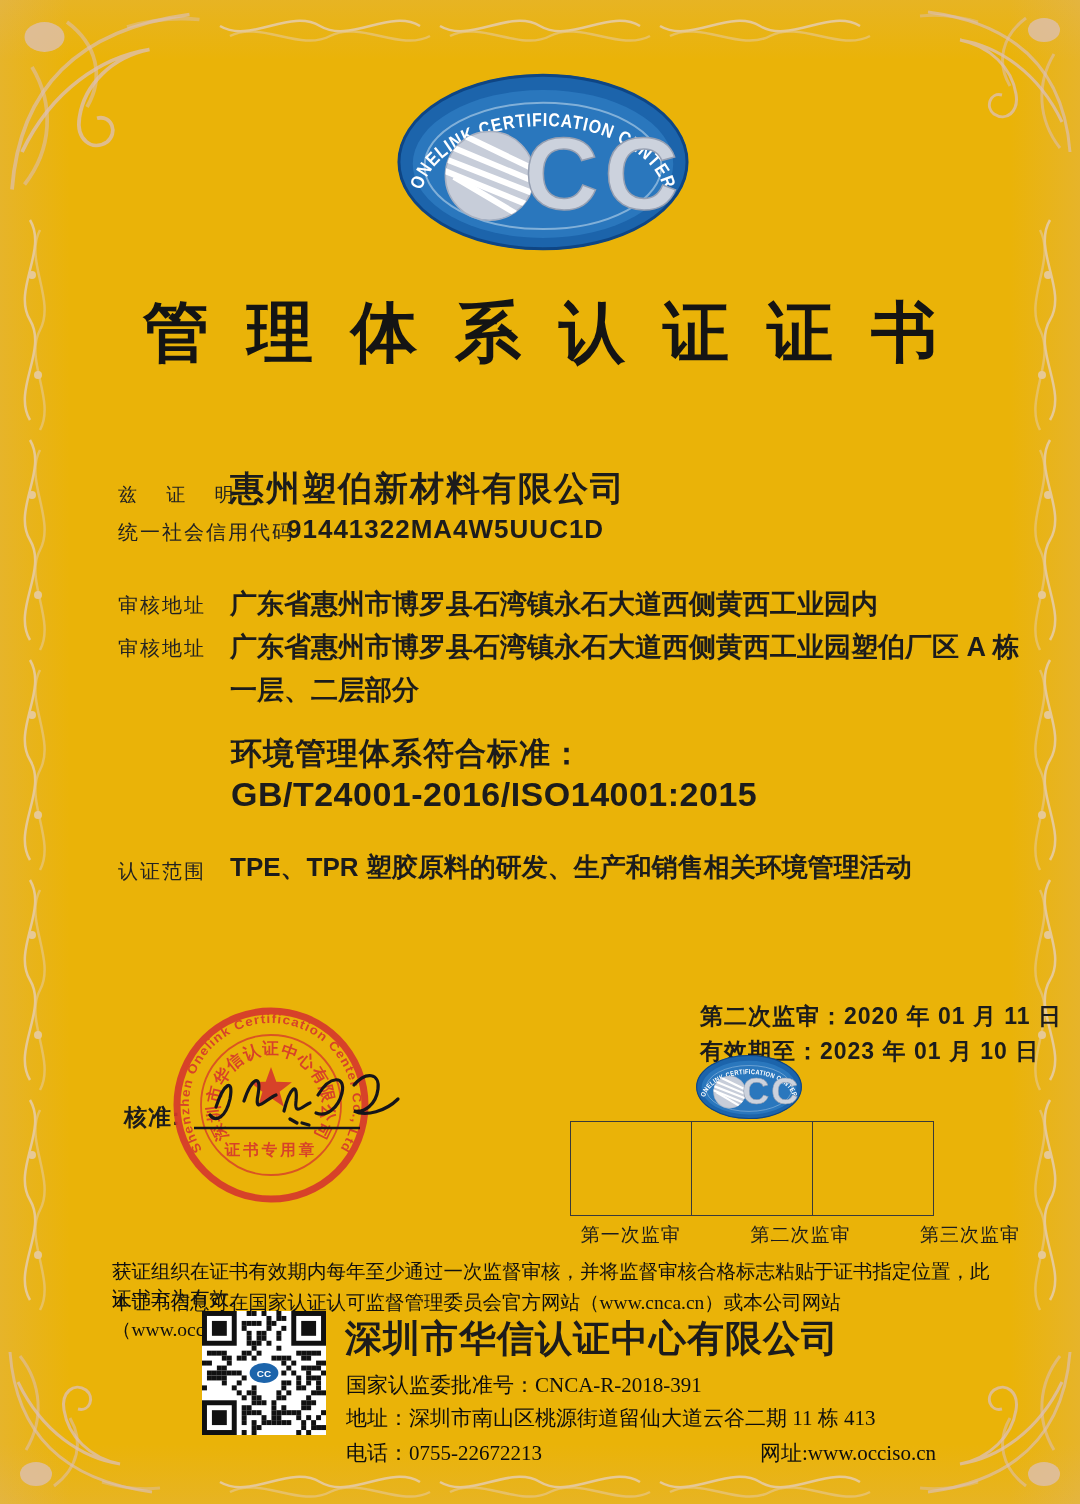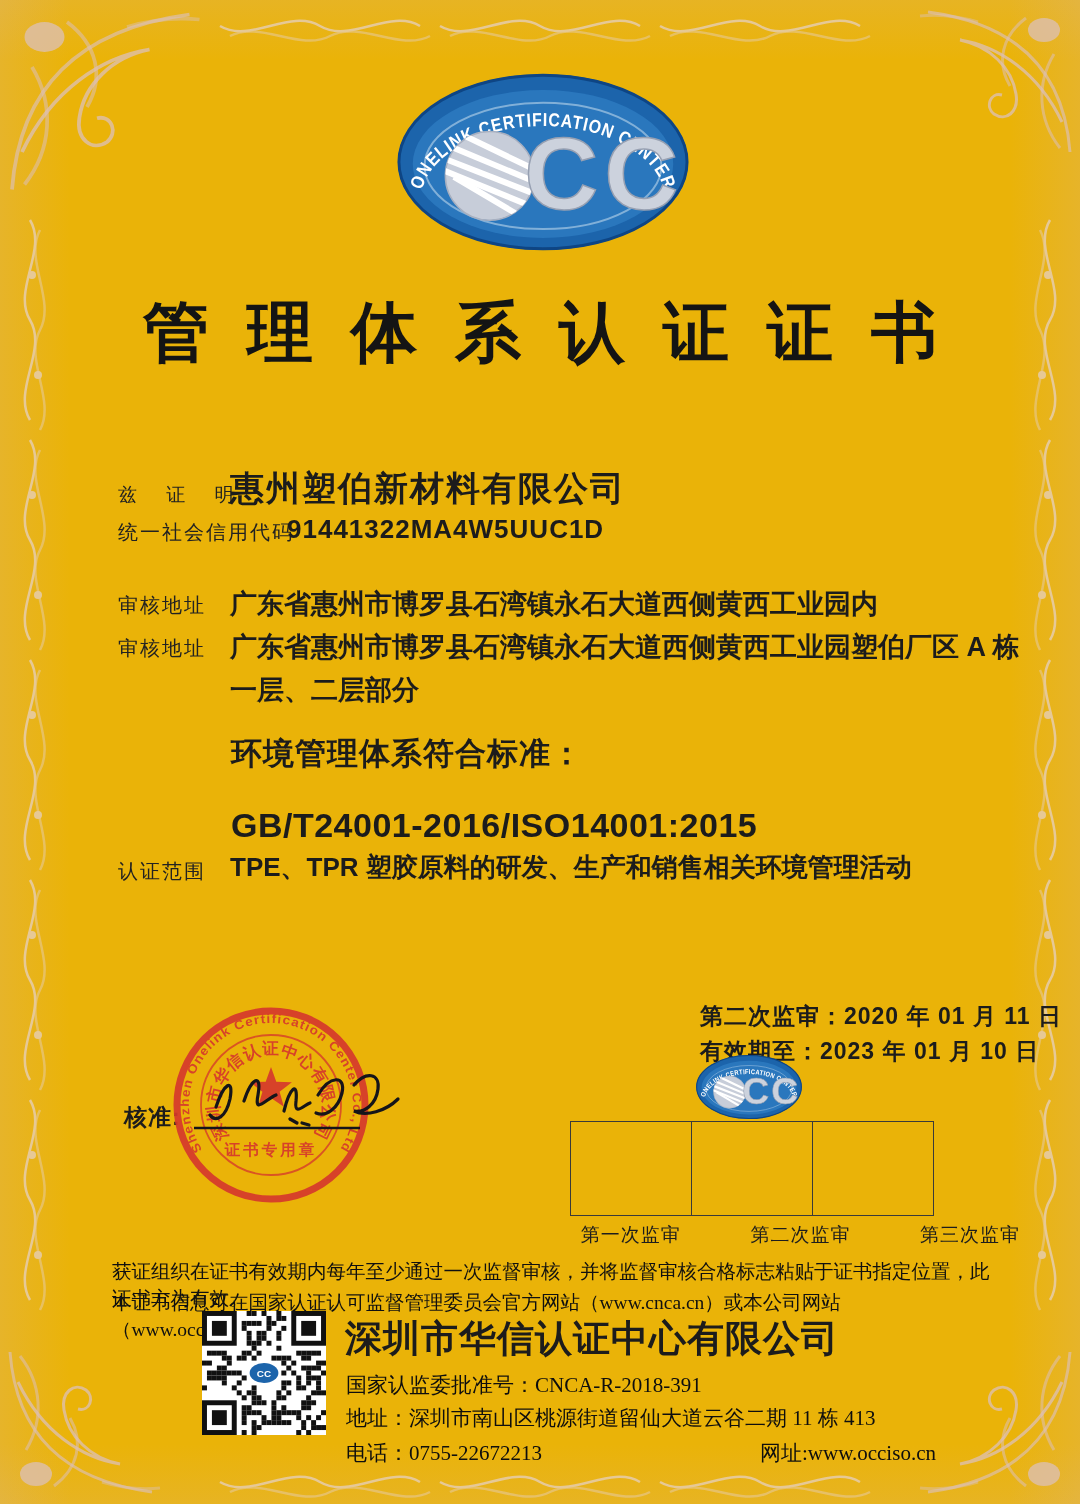--- a/index.html
+++ b/index.html
@@ -29,21 +29,21 @@
   .certify-lbl{left:118px;top:482px;letter-spacing:12px;font-size:19px;}
   .company{left:230px;top:466px;font-size:34px;font-weight:700;letter-spacing:2px;}
   .credit-lbl{left:118px;top:519px;}
   .credit-val{left:287px;top:514px;font-size:26px;font-weight:700;letter-spacing:1px;}
   .reg-lbl{left:118px;top:592px;}
   .reg-val{left:230px;top:586px;font-size:27px;font-weight:700;}
   .audit-lbl{left:118px;top:635px;}
   .audit-val{left:230px;top:629px;font-size:27px;font-weight:700;}
   .audit-val2{left:230px;top:672px;font-size:27px;font-weight:700;}
   .std-intro{left:231px;top:733px;font-size:31px;font-weight:700;letter-spacing:1px;}
-  .std-code{left:231px;top:806px;font-size:34px;font-weight:700;letter-spacing:.5px;}
+  .std-code{left:231px;top:775px;font-size:34px;font-weight:700;letter-spacing:.5px;}
   .scope-lbl{left:118px;top:858px;}
   .scope-val{left:230px;top:850px;font-size:26px;font-weight:700;}
   .dateline{left:700px;white-space:nowrap;font-size:23px;font-weight:700;letter-spacing:1px;}
   .issue{top:1001px;}
   .expiry{top:1036px;}
   .audit-table{left:570px;top:1121px;display:flex;}
   .audit-cell{width:120px;height:93px;border:1.6px solid #3a3a3a;background:transparent;}
   .audit-cell + .audit-cell{border-left:none;}
   .audit-labels{left:570px;top:1222px;display:flex;gap:48px;}
   .audit-labels div{width:121.6px;text-align:center;font-size:19px;color:#1d1d1d;letter-spacing:1px;}

